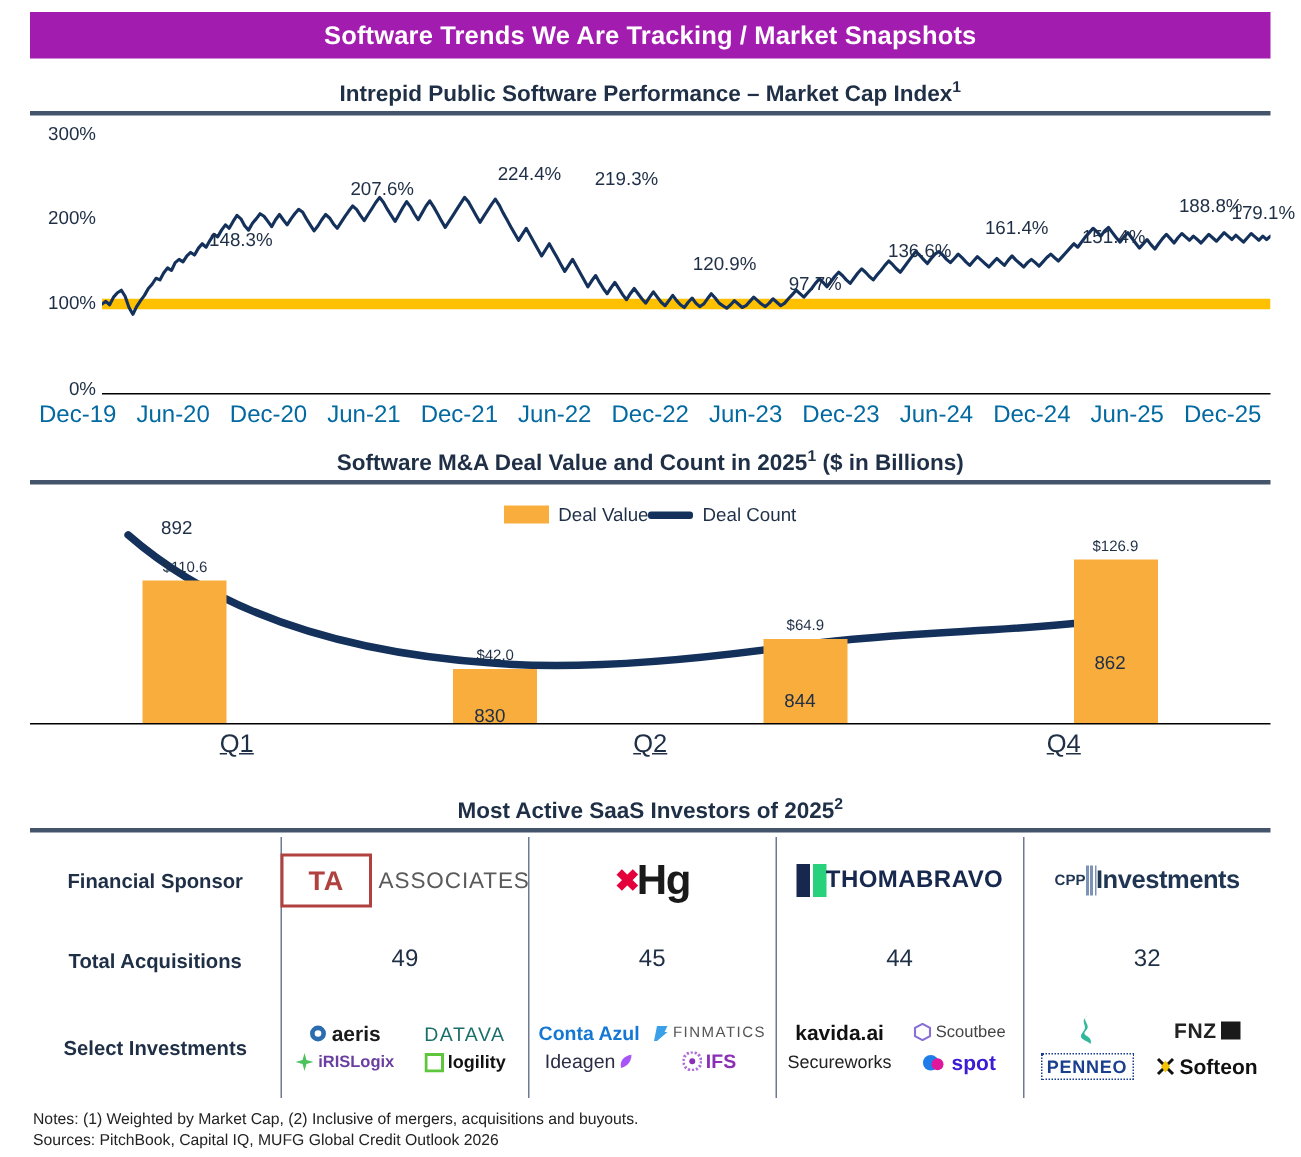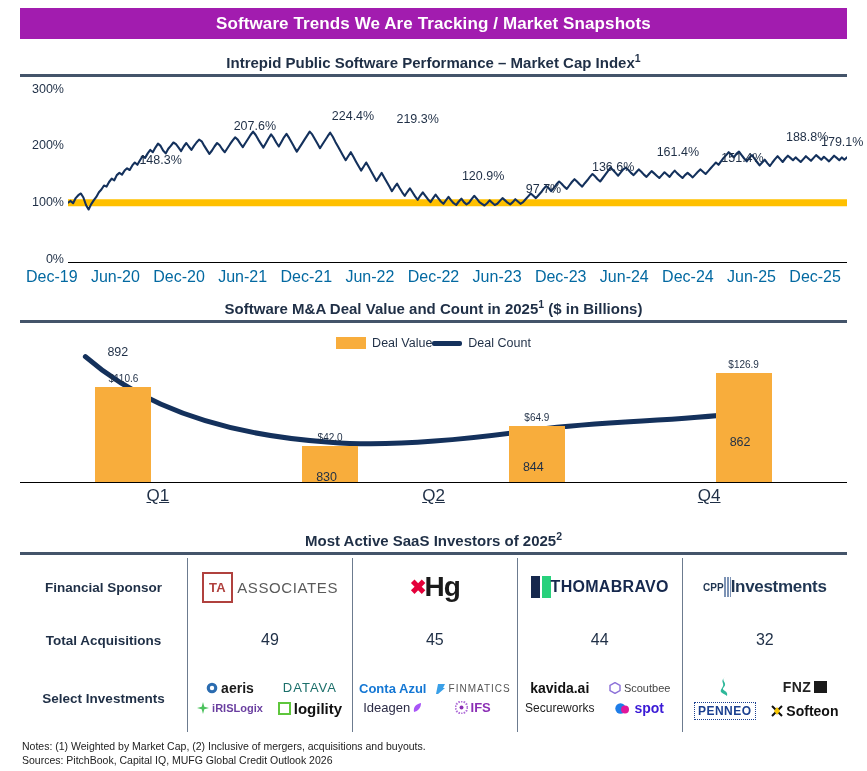--- a/index.html
+++ b/index.html
@@ -88,22 +88,22 @@
   }
   .data-cell {
     border-left: 1px solid #6c7b8f;
     text-align: center;
   }
   .num { font-size: 16px; color: #1f2f46; }
 
   
   .logo-wrap { display: flex; align-items: center; justify-content: center; height: 100%; }
   .ta-box {
-    border: 2px solid #b0413e; color: #b0413e; font-weight: bold; font-size: 13px;
-    padding: 7px 5px; line-height: 1; letter-spacing:.5px;
+    border: 2px solid #b0413e; color: #b0413e; font-weight: bold; font-size: 18px;
+    padding: 7px 17px; line-height: 1; letter-spacing:.5px;
   }
   .ta-word { color: #5a5a5a; font-size: 15px; letter-spacing: .6px; margin-left: 4px;}
   .hg-x { color: #e4003a; font-size: 20px; font-weight: bold; letter-spacing: -2px;}
   .hg-word { color: #1a1a1a; font-size: 28px; font-weight: bold; letter-spacing: -1px;}
   .tb-bar1 { width: 9px; height: 22px; background: #16284d; display:inline-block;}
   .tb-bar2 { width: 9px; height: 22px; background: #28d17c; display:inline-block; margin-left:2px;}
   .tb-word { color: #16284d; font-size: 16px; font-weight: bold; letter-spacing:.3px; margin-left:0;}
   .cpp-sup { font-size: 10px; font-weight: bold; color:#1f3552; vertical-align: super;}
   .cpp-bars { display:inline-block; width:7px; height:20px;
      background: repeating-linear-gradient(90deg,#7d93b5 0 2px,#fff 2px 3px); vertical-align:middle;}
@@ -292,21 +292,21 @@
             </span>
             <span class="mini" style="font-size:13px;color:#1b6f6a;letter-spacing:1px;">
                   <span>DATAVA</span>
                 </span>
             <span class="mini" style="font-size:11px;color:#6a3fa0;font-weight:bold;">
               <svg width="12" height="12" viewBox="0 0 12 12">
                     <path d="M6 0 L7.3 4.7 L12 6 L7.3 7.3 L6 12 L4.7 7.3 L0 6 L4.7 4.7 Z" fill="#4cc25d"></path>
                   </svg>
               <span>iRISLogix</span>
             </span>
-            <span class="mini" style="font-size:15px;color:#111;font-weight:bold;align-items:center;">
+            <span class="mini" style="font-size:12px;color:#111;font-weight:bold;align-items:center;">
               <svg width="13" height="13" viewBox="0 0 13 13">
                     <rect x="1" y="1" width="11" height="11" fill="none" stroke="#5ec63c" stroke-width="2"></rect>
                   </svg>
               <span>logility</span>
             </span>
           </div>
         </td>
 
         <td class="data-cell">
           <div class="mini-grid">

